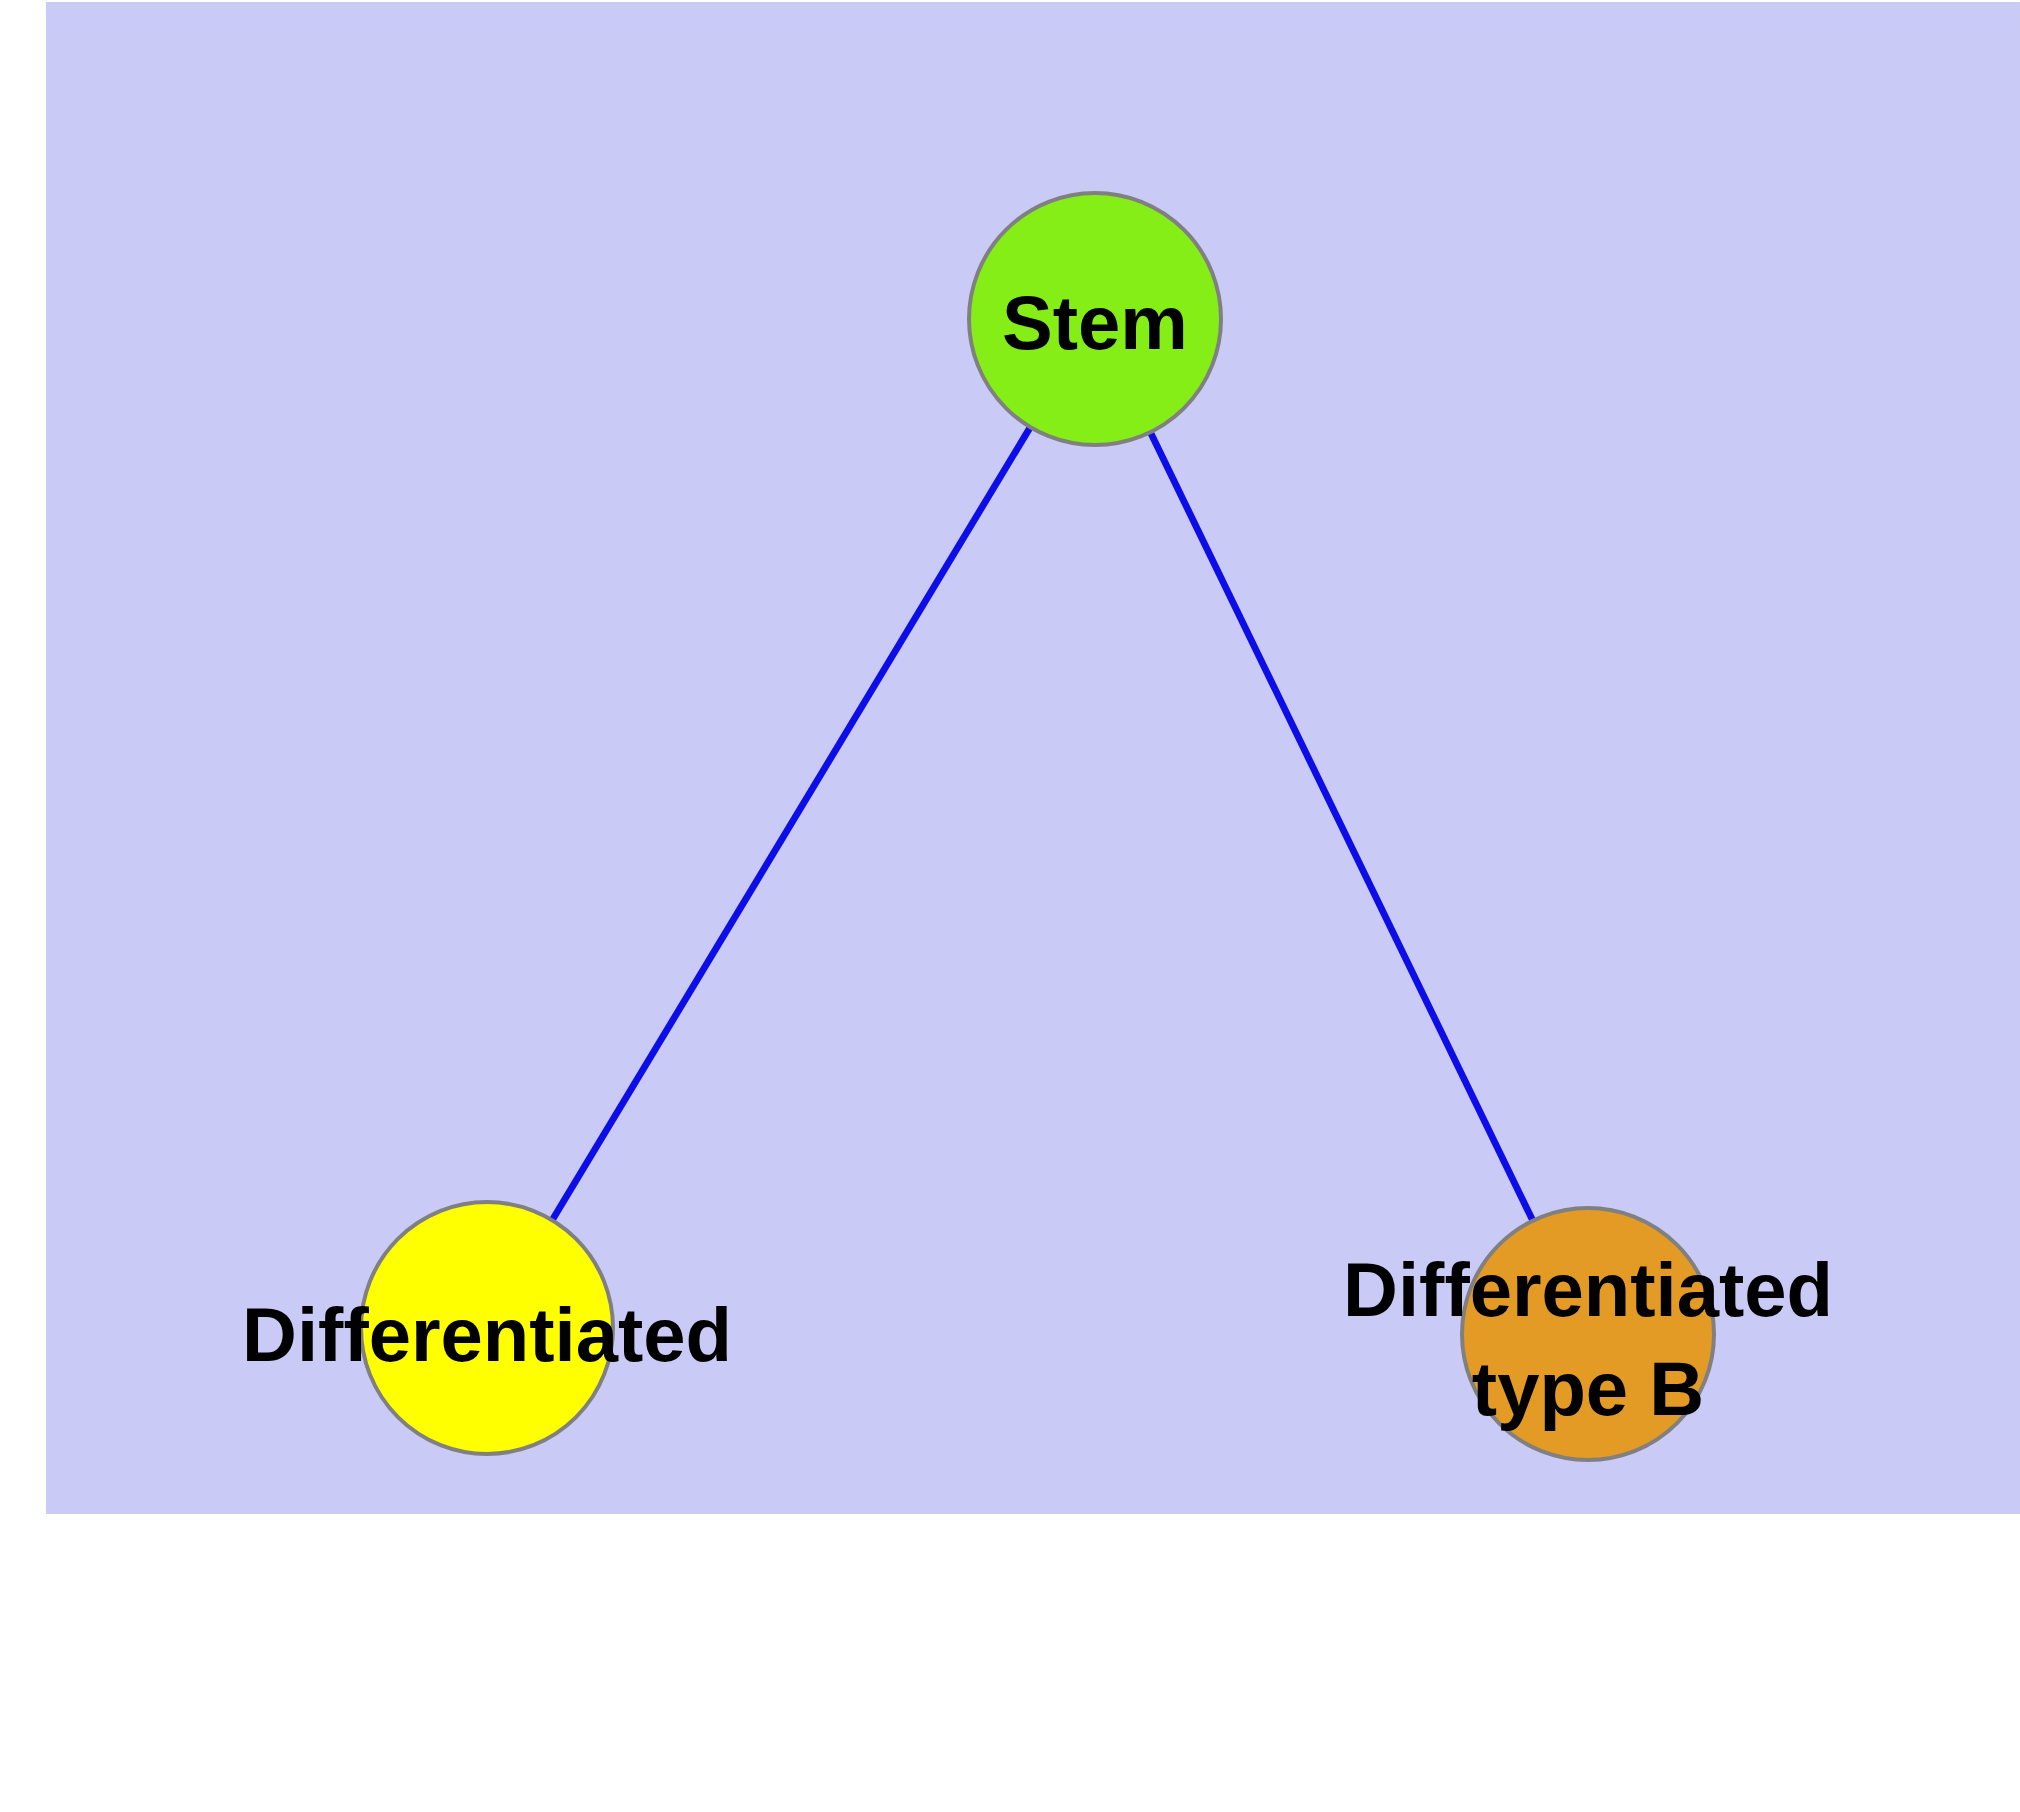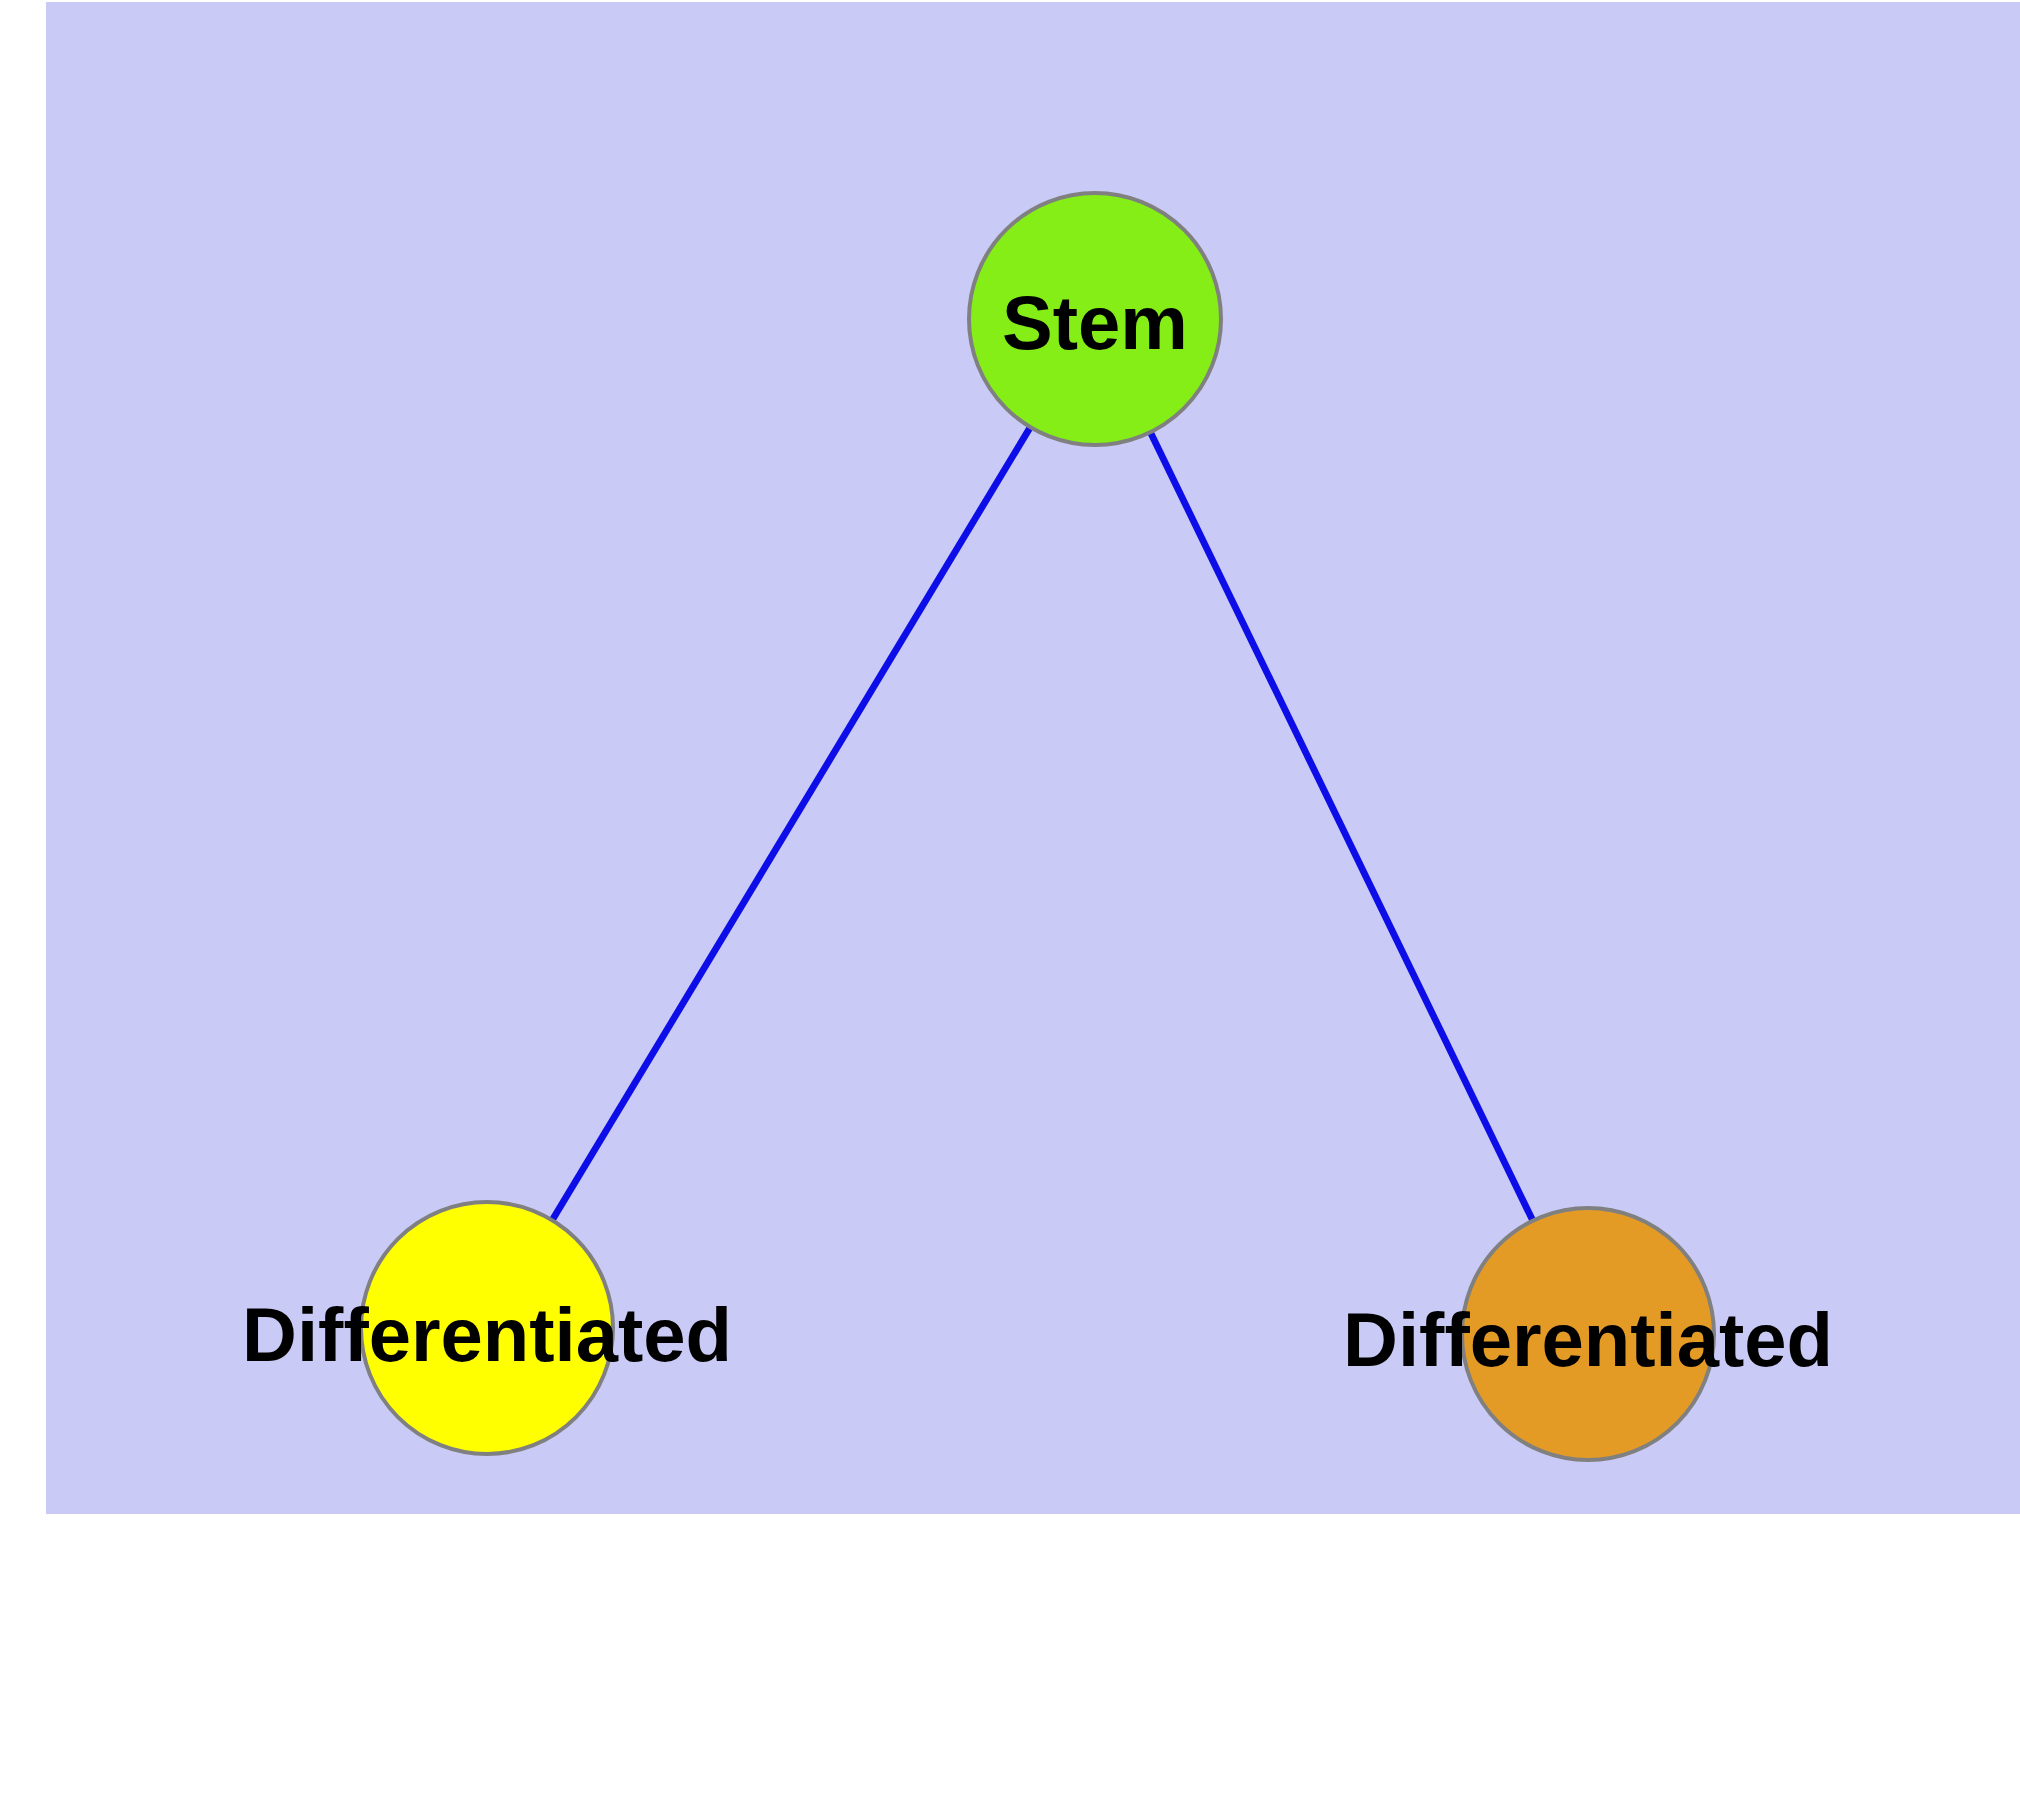--- a/index.html
+++ b/index.html
@@ -69,16 +69,17 @@
     <span>Stem</span>
 
   </div>
 
   <div class="node-label label-type-a">
     <span>Differentiated</span>
   </div>
 
   <div class="node-label label-type-b">
     <span>Differentiated</span>
+    <span>type B</span>
   </div>
 
 </div>
 
 
 </body></html>

